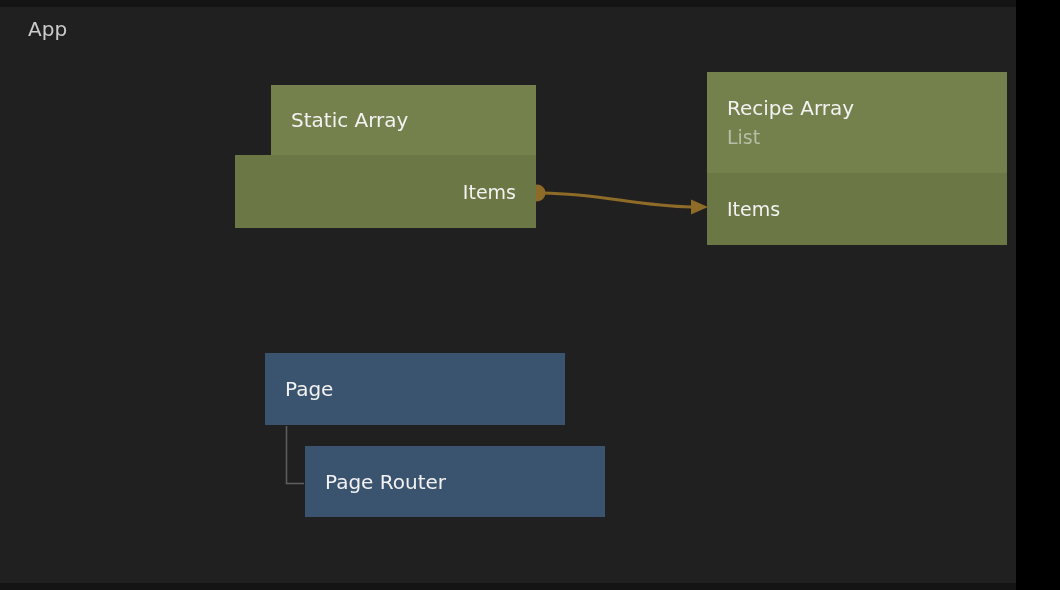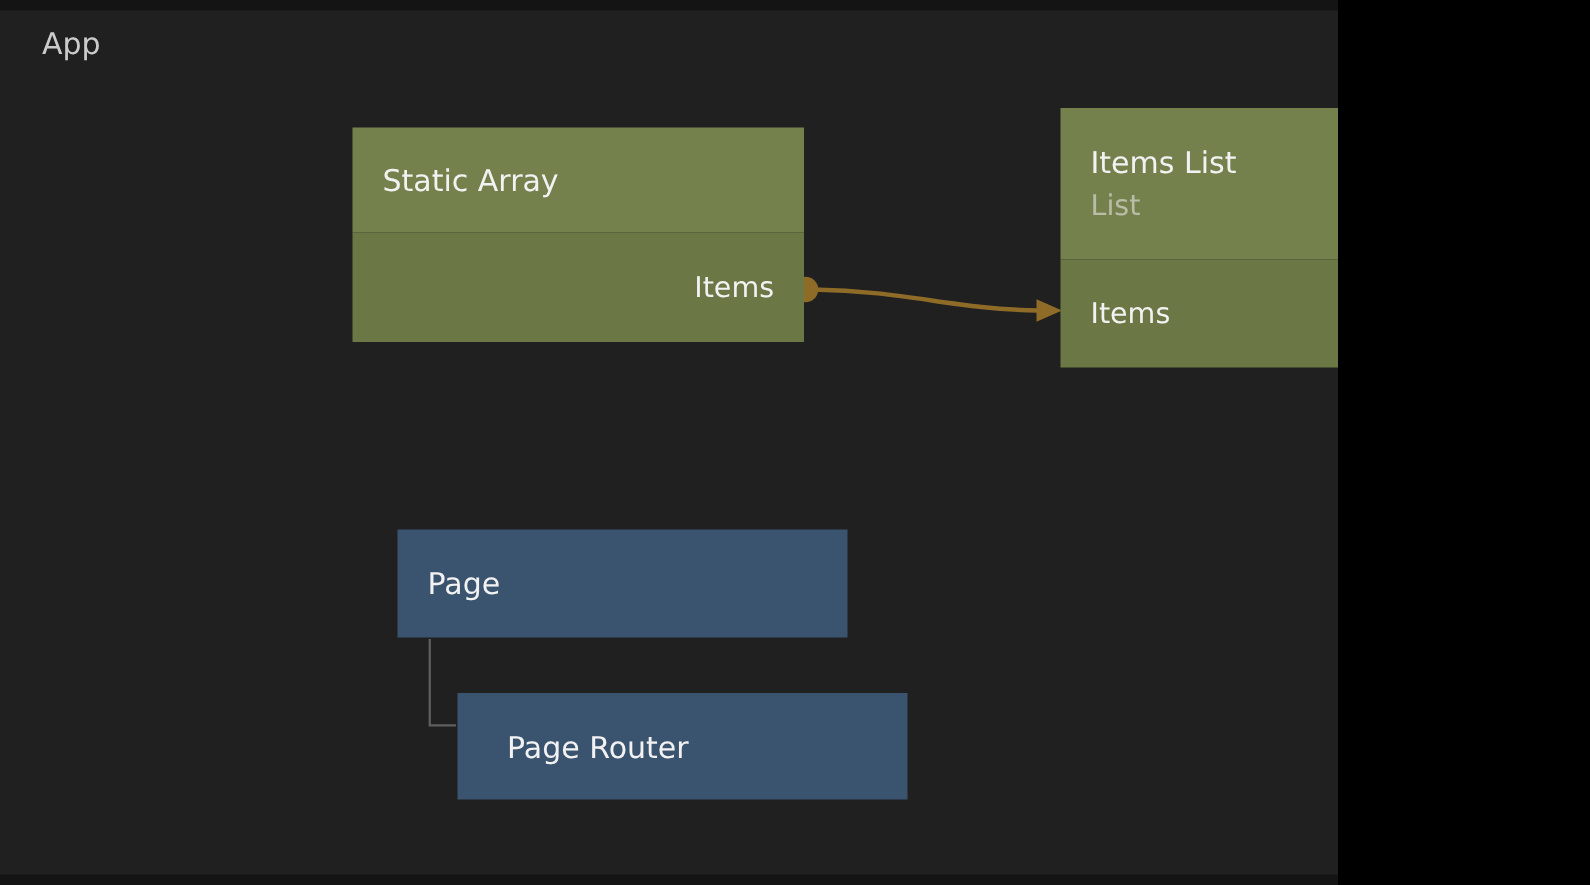--- a/index.html
+++ b/index.html
@@ -11,21 +11,21 @@
     --connection:#8f6b28;
     --port-dot:#8f6b28;
     --tree-line:#5f5f5f;
     --title-text:#f2f2f2;
     --subtitle-text:#b7bda7;
     --app-text:#cbcbcb;
   }
   html,body{margin:0;padding:0;background:#000;}
   .stage{
     position:relative;
-    width:892px;height:590px;
+    width:1016px;height:590px;
     background:var(--canvas-bg);
     overflow:hidden;
     font-family:"DejaVu Sans","Liberation Sans",sans-serif;
   }
   .letterbox{position:absolute;left:0;width:100%;height:7px;background:var(--letterbox);}
   .letterbox.top{top:0;}
   .letterbox.bottom{bottom:0;}
   .app-label{
     position:absolute;left:28px;top:17px;
     font-size:20px;color:var(--app-text);
@@ -52,31 +52,31 @@
   .port-row{
     display:flex;align-items:center;height:100%;
     padding:0 20px;box-sizing:border-box;
     font-size:19px;color:var(--title-text);
   }
   .port-row.output{justify-content:flex-end;}
   .port-row.input{justify-content:flex-start;}
 
   
   .node.static-array{left:235px;top:85px;width:301px;height:143px;}
-  .node.static-array .node-header{height:70px;background:var(--olive-header);}
+  .node.static-array .node-header{height:70px;background:var(--olive-header);margin-left:36px;}
   .node.static-array .node-body{height:73px;background:var(--olive-body);}
 
   .node.recipe-list{left:707px;top:72px;width:300px;height:173px;}
   .node.recipe-list .node-header{height:101px;background:var(--olive-header);}
   .node.recipe-list .node-body{height:72px;background:var(--olive-body);}
 
   .node.group{left:265px;top:353px;width:300px;height:72px;background:var(--blue-node);}
   .node.group .node-header{height:72px;}
 
-  .node.page-router{left:305px;top:462px;width:300px;height:71px;background:var(--blue-node);padding-left:13px;}
+  .node.page-router{left:305px;top:446px;width:300px;height:71px;background:var(--blue-node);}
   .node.page-router .node-header{height:71px;}
 </style>
 </head>
 <body>
 
 <div class="stage">
 
   <div class="letterbox top"></div>
   <div class="letterbox bottom"></div>
 
@@ -95,21 +95,21 @@
     </div>
     <div class="node-body">
       <div class="port-row output">
         <span>Items</span>
       </div>
     </div>
   </div>
 
   <div class="node recipe-list">
     <div class="node-header">
-      <span class="node-title">Items List</span>
+      <span class="node-title">Recipe Array</span>
       <span class="node-subtitle">List</span>
     </div>
     <div class="node-body">
       <div class="port-row input">
         <span>Items</span>
       </div>
     </div>
   </div>
 
   <div class="node group">

